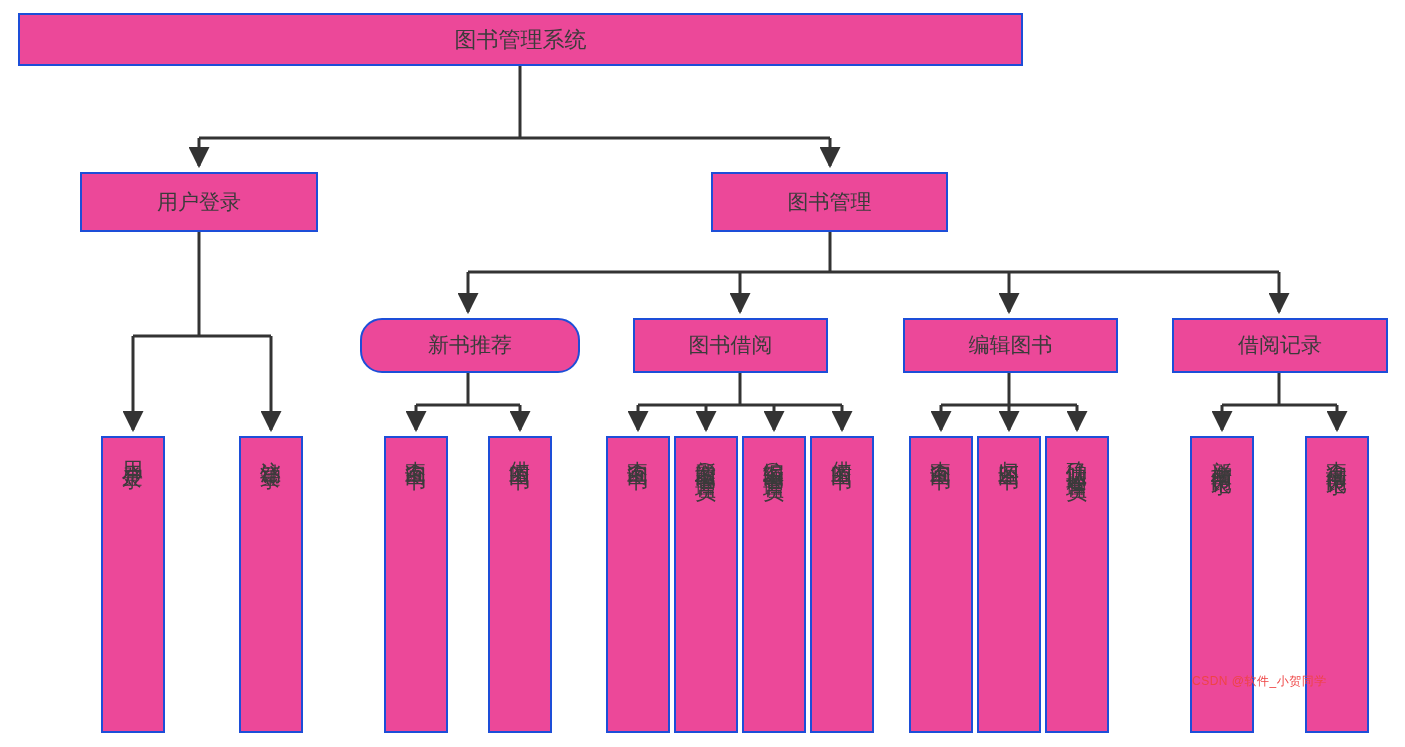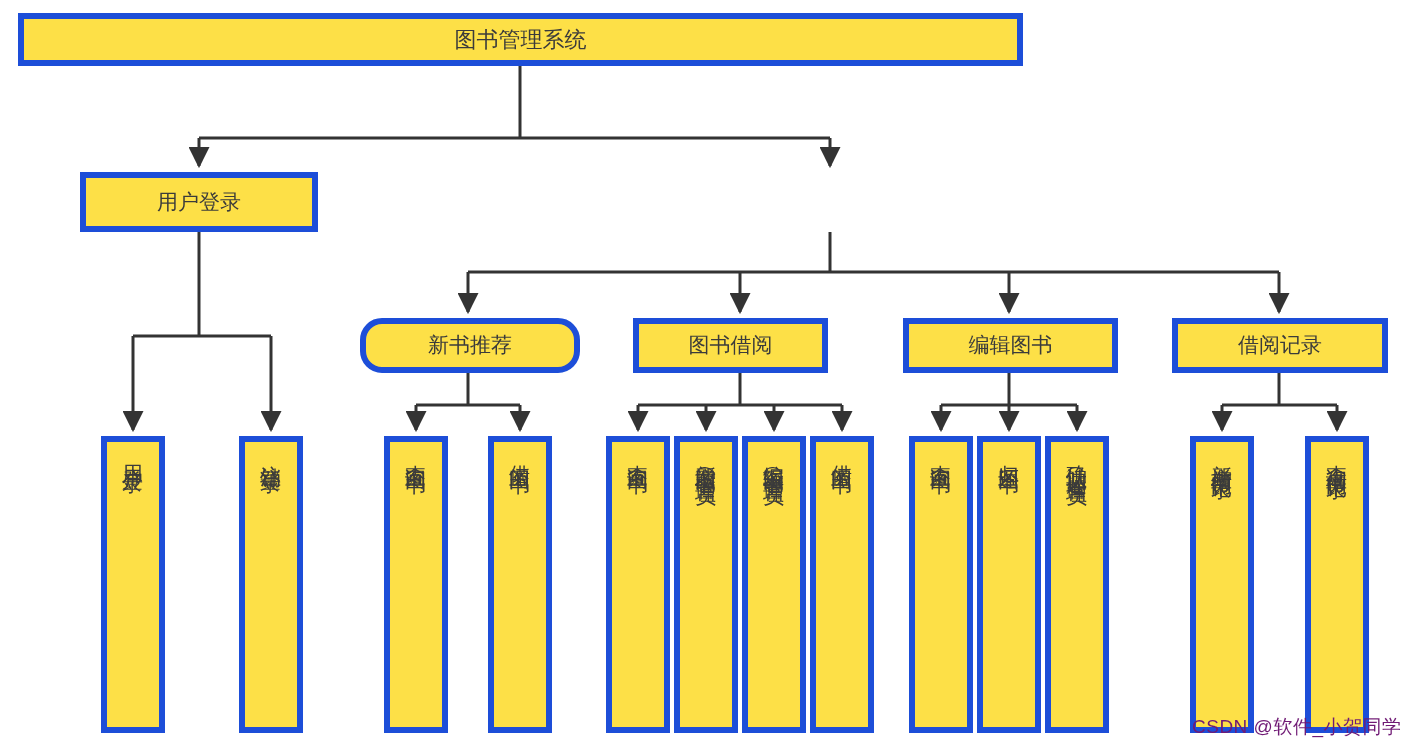--- a/index.html
+++ b/index.html
@@ -17,22 +17,22 @@
   }
   #wires{
     position:absolute;
     left:0; top:0;
     width:1405px; height:747px;
     pointer-events:none;
   }
   .node{
     position:absolute;
     box-sizing:border-box;
-    border:6px solid #1d4ed8;
-    background:#fde047;
+    border:2px solid #1d4ed8;
+    background:#ec4899;
     display:flex;
     align-items:center;
     justify-content:center;
     z-index:2;
   }
   .node-label{
     color:#3b3b3b;
     line-height:1.18;
     text-align:center;
     white-space:nowrap;
@@ -52,23 +52,23 @@
   .node.vert .node-label{
     writing-mode:vertical-rl;
     text-orientation:upright;
     font-size:21px;
     letter-spacing:3px;
     line-height:1;
   }
   .watermark{
     position:absolute;
     left:1192px;
-    top:714px;
-    font-size:19px;
-    color:#701a75;
+    top:673px;
+    font-size:12px;
+    color:#ef4444;
     white-space:nowrap;
     z-index:5;
     letter-spacing:0.5px;
   }
 </style>
 </head>
 <body>
 
 <div id="canvas">
 
@@ -122,20 +122,23 @@
     </g>
   </svg>
 
   <div class="node horiz root" style="left:18px; top:13px; width:1005px; height:53px;">
     <span class="node-label">图书管理系统</span>
   </div>
 
   <div class="node horiz" style="left:80px; top:172px; width:238px; height:60px;">
     <span class="node-label">用户登录</span>
   </div>
+  <div class="node horiz" style="left:711px; top:172px; width:237px; height:60px;">
+    <span class="node-label">图书管理</span>
+  </div>
 
   <div class="node horiz" style="left:360px; top:318px; width:220px; height:55px;border-radius:22px;">
     <span class="node-label">新书推荐</span>
   </div>
   <div class="node horiz" style="left:633px; top:318px; width:195px; height:55px;">
     <span class="node-label">图书借阅</span>
   </div>
   <div class="node horiz" style="left:903px; top:318px; width:215px; height:55px;">
     <span class="node-label">编辑图书</span>
   </div>

